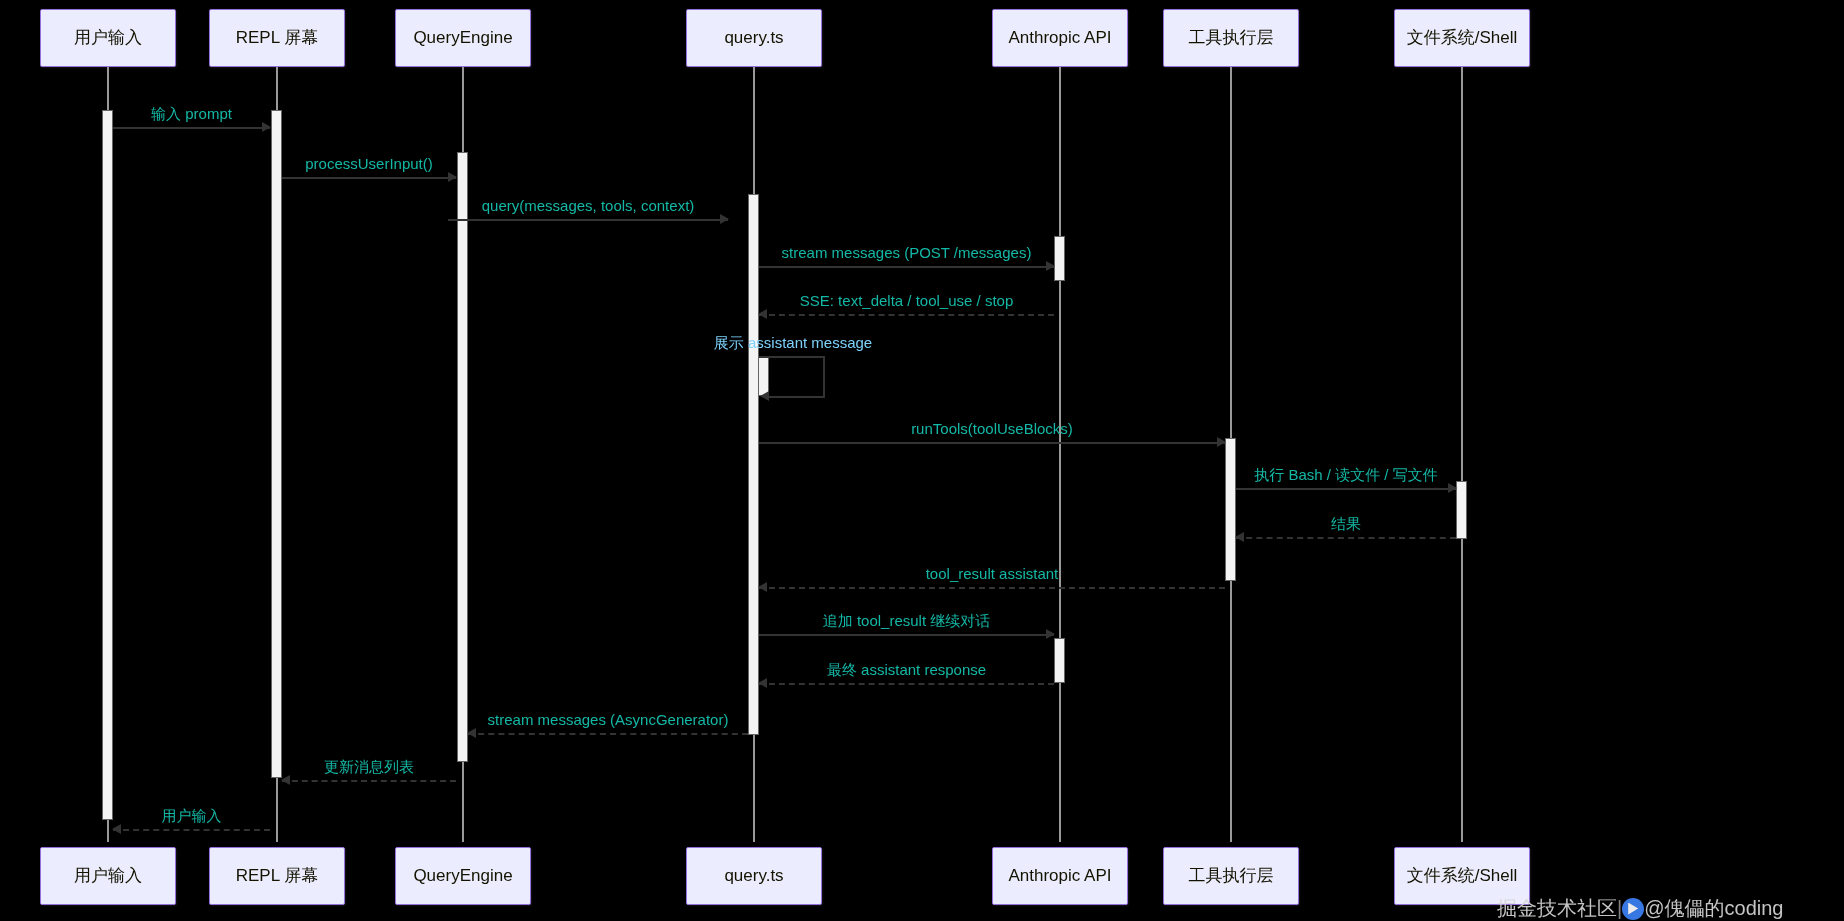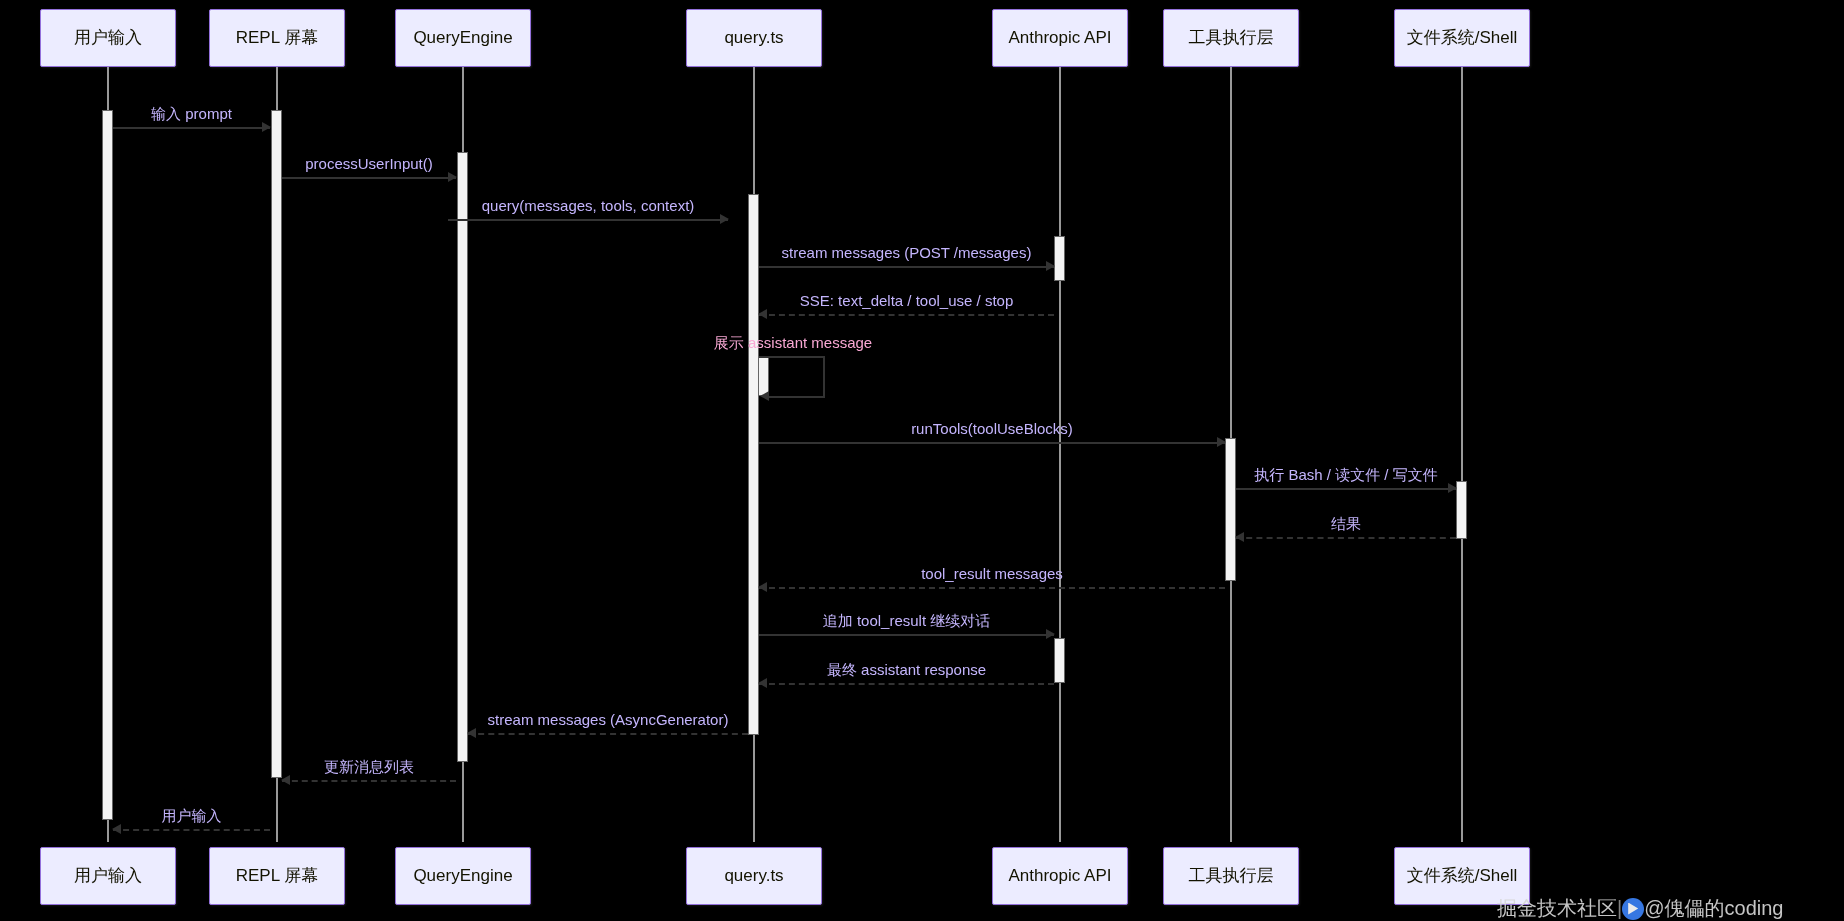--- a/index.html
+++ b/index.html
@@ -77,21 +77,21 @@
   }
   .msg.to-left .head {
     left: -1px;
     border-right: 9px solid #333333;
   }
   .msg .label {
     position: absolute;
     bottom: 6px;
     width: 100%;
     text-align: center;
-    color: #c4b5fd;
+    color: #14b8a6;
     font-size: 15px;
     white-space: nowrap;
     line-height: 1.1;
   }
 
   
   .selfmsg {
     position: absolute;
   }
   .selfmsg .seg {
@@ -104,21 +104,21 @@
   .selfmsg .bottom { border-width: 2px 0 0 0; }
   .selfmsg .head {
     position: absolute;
     width: 0; height: 0;
     border-top: 5px solid transparent;
     border-bottom: 5px solid transparent;
     border-right: 9px solid #333333;
   }
   .selfmsg .label {
     position: absolute;
-    color: #f9a8d4;
+    color: #7dd3fc;
     font-size: 15px;
     white-space: nowrap;
     text-align: center;
   }
 
   
   .watermark {
     position: absolute;
     display: flex;
     align-items: center;
@@ -257,21 +257,21 @@
   <div class="msg to-left dashed" style="left:1236px; top:537px; width:220px;">
     <div class="line"></div>
     <div class="head"></div>
     <div class="label">结果</div>
   </div>
 
    query.ts : tool_result messages --&gt;
   <div class="msg to-left dashed" style="left:759px; top:587px; width:466px;">
     <div class="line"></div>
     <div class="head"></div>
-    <div class="label">tool_result messages</div>
+    <div class="label">tool_result assistant</div>
   </div>
 
   
   <div class="msg to-right" style="left:759px; top:634px; width:295px;">
     <div class="line"></div>
     <div class="head"></div>
     <div class="label">追加 tool_result 继续对话</div>
   </div>
 
    query.ts : 最终 assistant response --&gt;

